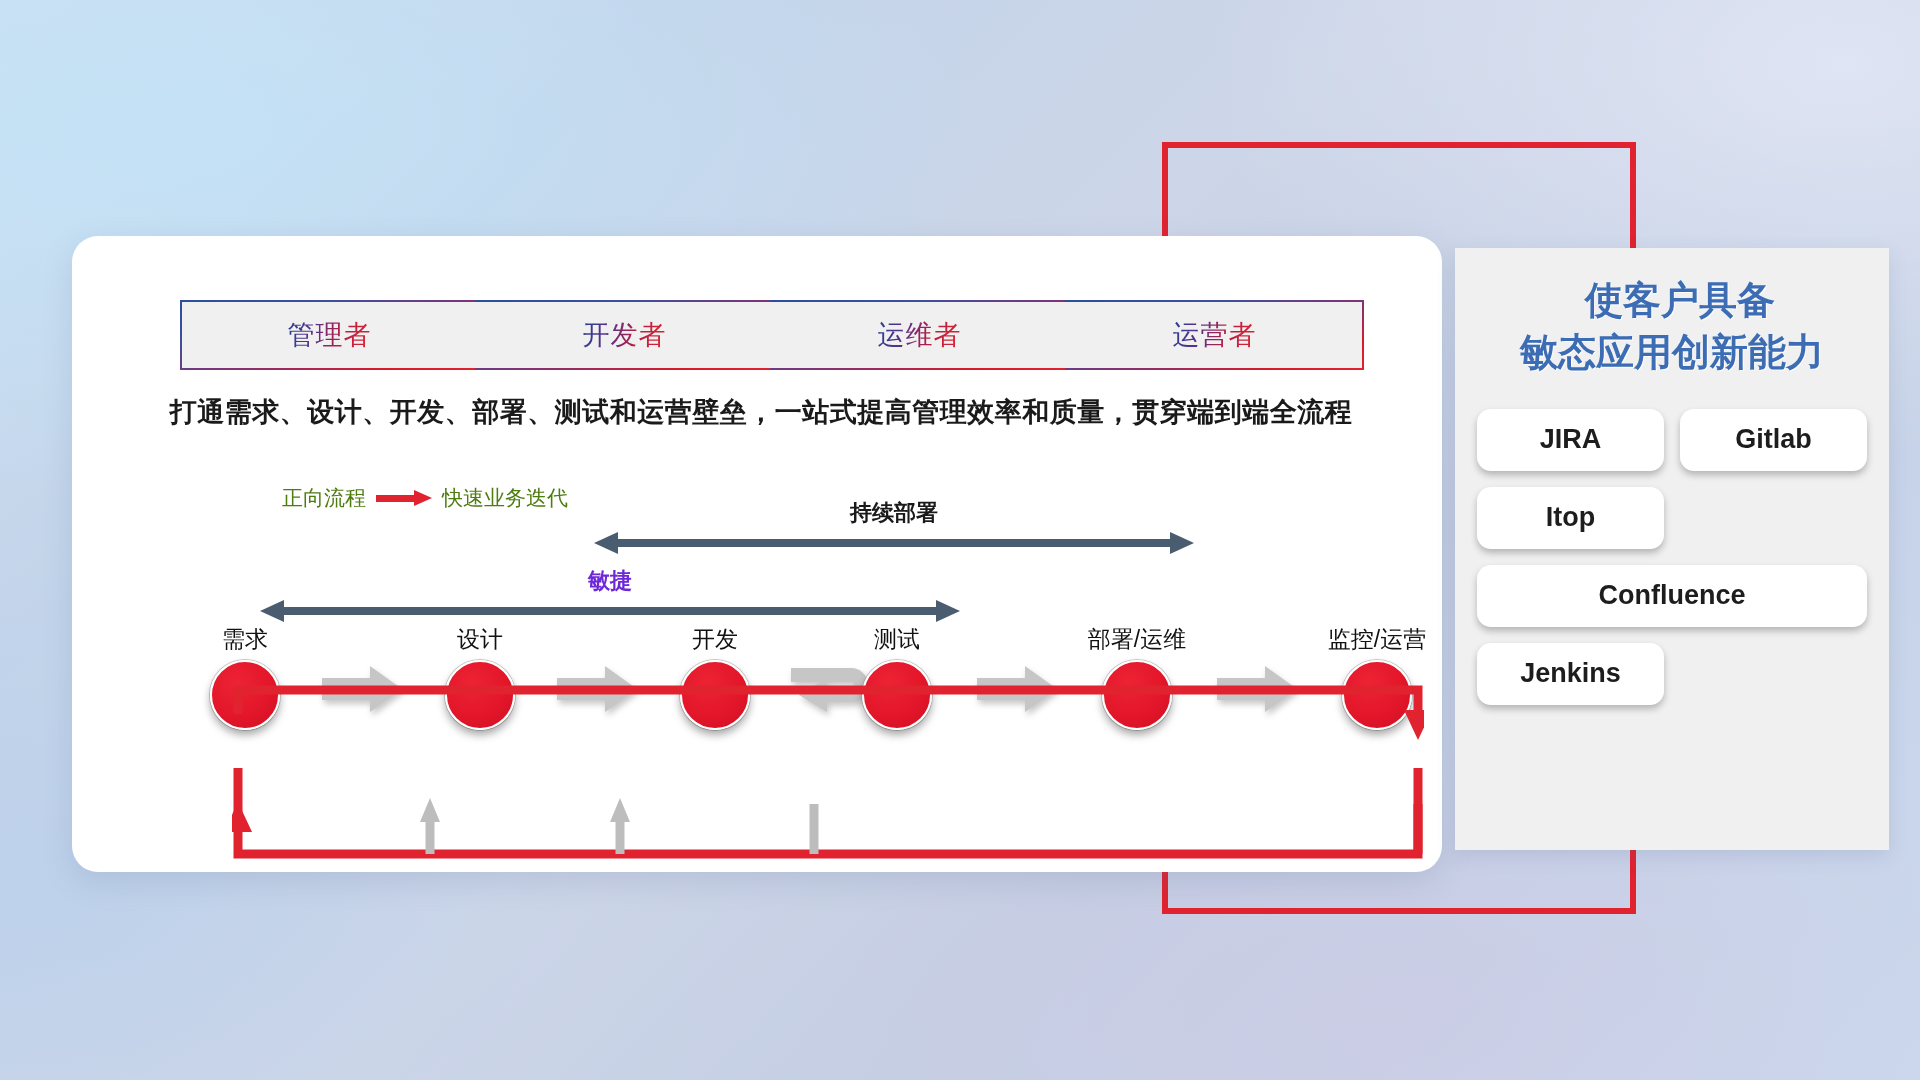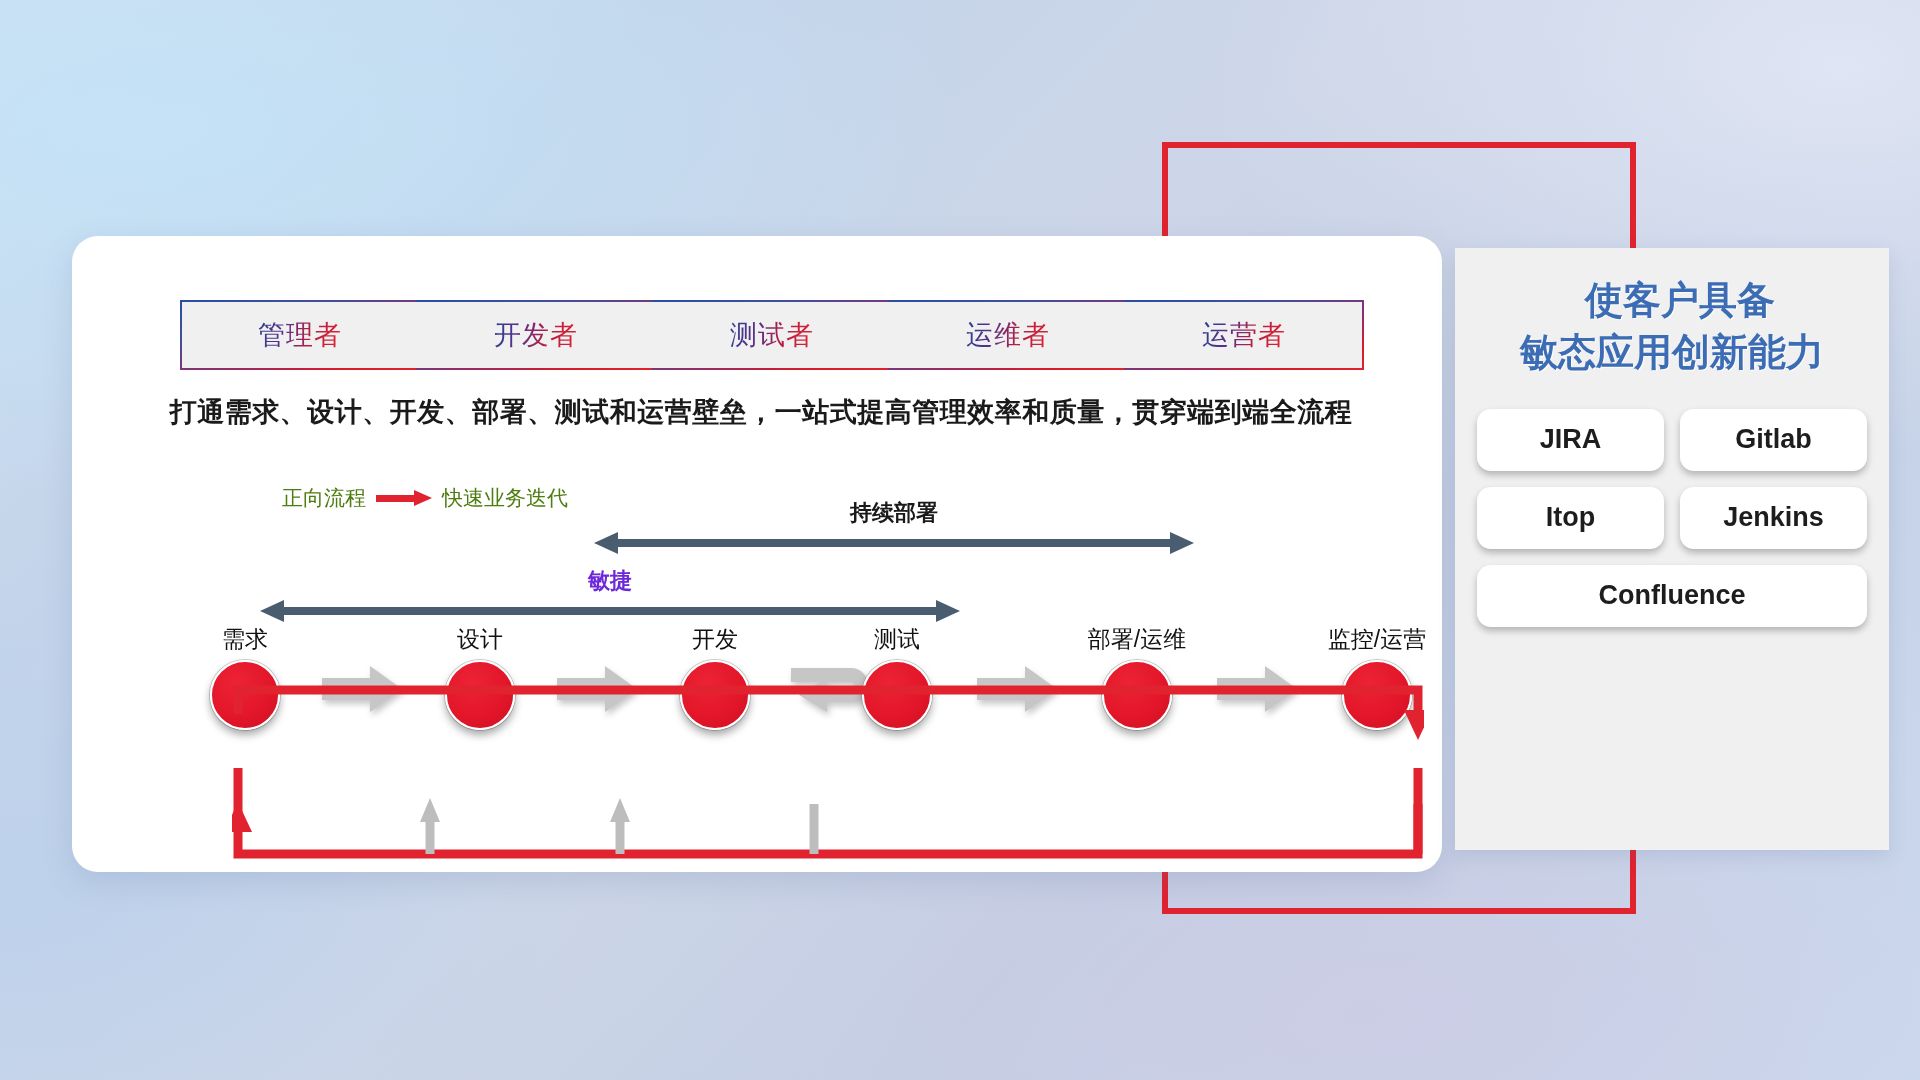--- a/index.html
+++ b/index.html
@@ -153,24 +153,20 @@
     <div class="role">
       <div class="inner"></div>
       <span class="txt">管理者</span>
     </div>
     <div class="role">
       <div class="inner"></div>
       <span class="txt">开发者</span>
     </div>
     <div class="role">
       <div class="inner"></div>
-      <span class="txt">测试者</span>
-    </div>
-    <div class="role">
-      <div class="inner"></div>
       <span class="txt">运维者</span>
     </div>
     <div class="role">
       <div class="inner"></div>
       <span class="txt">运营者</span>
     </div>
   </div>
 
   <div id="desc">打通需求、设计、开发、部署、测试和运营壁垒，一站式提高管理效率和质量，贯穿端到端全流程</div>
 
@@ -297,16 +293,16 @@
 
 <div id="panel">
   <div class="ptitle">
     <div class="pt1">使客户具备</div>
     <div class="pt2">敏态应用创新能力</div>
   </div>
   <div id="tools">
     <div class="tool half">JIRA</div>
     <div class="tool half">Gitlab</div>
     <div class="tool half">Itop</div>
+    <div class="tool full">Confluence</div>
     <div class="tool half">Jenkins</div>
-    <div class="tool full">Confluence</div>
   </div>
 </div>
 
 </body></html>

